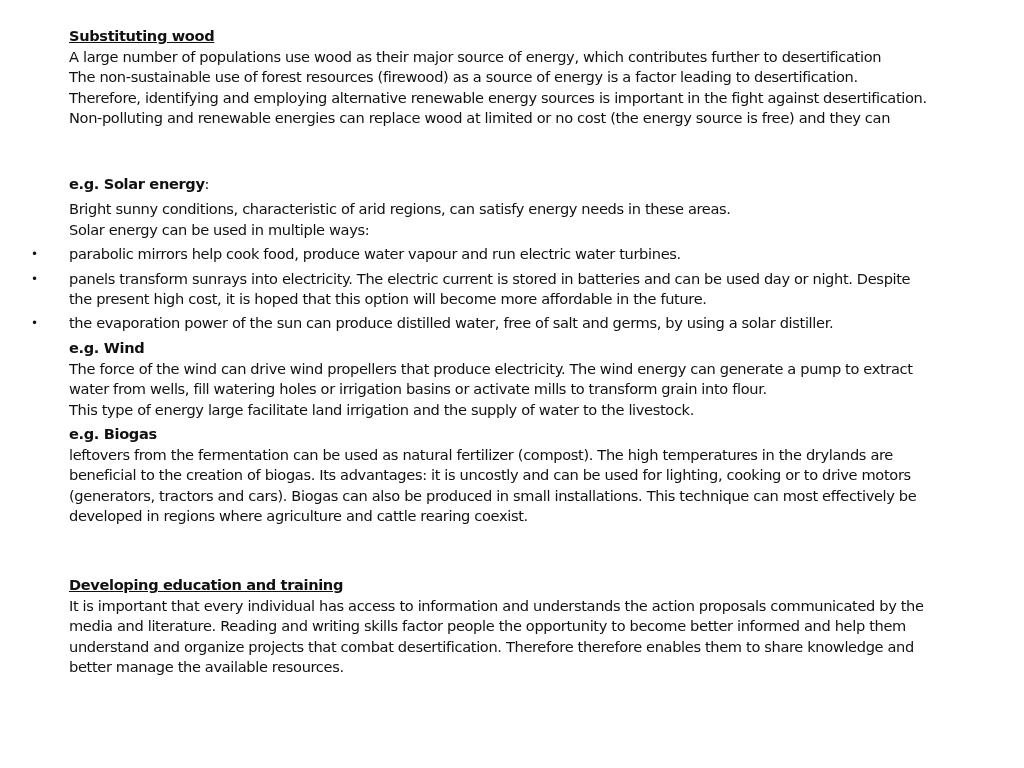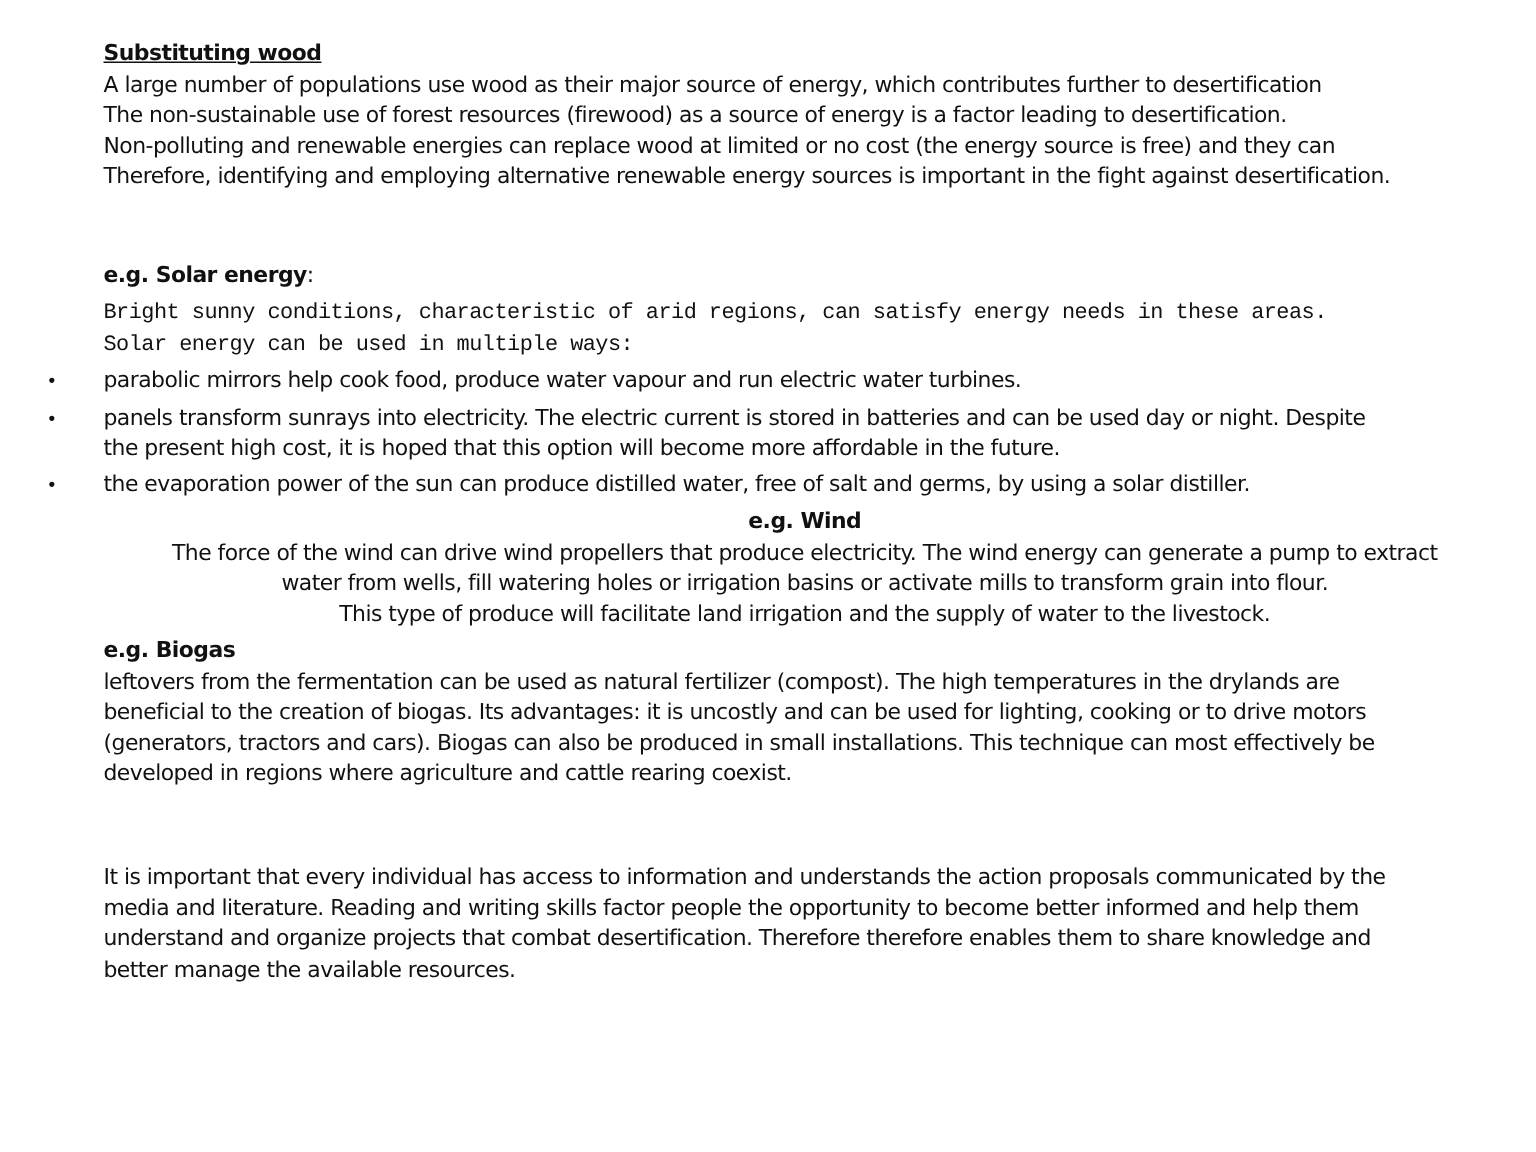--- a/index.html
+++ b/index.html
@@ -61,63 +61,64 @@
   </style>
 </head>
 <body>
 
 <div class="slide">
 
   <div class="block" style="top:26px;">
     <span class="line heading-u">Substituting wood</span>
     <span class="line">A large number of populations use wood as their major source of energy, which contributes further to desertification</span>
     <span class="line">The non-sustainable use of forest resources (firewood) as a source of energy is a factor leading to desertification.</span>
+    <span class="line">Therefore, identifying and employing alternative renewable energy sources is important in the fight against desertification.</span>
     <span class="line">Non-polluting and renewable energies can replace wood at limited or no cost (the energy source is free) and they can</span>
-    <span class="line">Therefore, identifying and employing alternative renewable energy sources is important in the fight against desertification.</span>
   </div>
 
   <div class="block" style="top:174px;">
     <span class="line"><span class="heading-b">e.g. Solar energy</span><span>:</span></span>
   </div>
-  <div class="block" style="top:199px;font-family:Liberation Mono, monospace;">
+  <div class="block" style="top:199px;">
     <span class="line">Bright sunny conditions, characteristic of arid regions, can satisfy energy needs in these areas.</span>
     <span class="line">Solar energy can be used in multiple ways:</span>
   </div>
 
   <div class="bullet-row" style="top:244px;">
     <span class="bullet-dot">•</span>
     <span class="bullet-text">parabolic mirrors help cook food, produce water vapour and run electric water turbines.</span>
   </div>
   <div class="bullet-row" style="top:269px;">
     <span class="bullet-dot">•</span>
     <span class="bullet-text">panels transform sunrays into electricity. The electric current is stored in batteries and can be used day or night. Despite</span>
   </div>
   <div class="bullet-row" style="top:289px;">
     <span class="bullet-text">the present high cost, it is hoped that this option will become more affordable in the future.</span>
   </div>
   <div class="bullet-row" style="top:313px;">
     <span class="bullet-dot">•</span>
     <span class="bullet-text">the evaporation power of the sun can produce distilled water, free of salt and germs, by using a solar distiller.</span>
   </div>
 
-  <div class="block" style="top:338px;text-align:center;">
+  <div class="block" style="top:338px;">
     <span class="line heading-b">e.g. Wind</span>
     <span class="line">The force of the wind can drive wind propellers that produce electricity. The wind energy can generate a pump to extract</span>
     <span class="line">water from wells, fill watering holes or irrigation basins or activate mills to transform grain into flour.</span>
-    <span class="line">This type of produce will facilitate land irrigation and the supply of water to the livestock.</span>
+    <span class="line">This type of energy large facilitate land irrigation and the supply of water to the livestock.</span>
   </div>
 
   <div class="block" style="top:424px;">
     <span class="line heading-b">e.g. Biogas</span>
     <span class="line">leftovers from the fermentation can be used as natural fertilizer (compost). The high temperatures in the drylands are</span>
     <span class="line">beneficial to the creation of biogas. Its advantages: it is uncostly and can be used for lighting, cooking or to drive motors</span>
     <span class="line">(generators, tractors and cars). Biogas can also be produced in small installations. This technique can most effectively be</span>
     <span class="line">developed in regions where agriculture and cattle rearing coexist.</span>
   </div>
 
   <div class="block" style="top:575px;">
+    <span class="line heading-u">Developing education and training</span>
     <span class="line">It is important that every individual has access to information and understands the action proposals communicated by the</span>
     <span class="line">media and literature. Reading and writing skills factor people the opportunity to become better informed and help them</span>
     <span class="line">understand and organize projects that combat desertification. Therefore therefore enables them to share knowledge and</span>
     <span class="line">better manage the available resources.</span>
   </div>
 
 </div>
 
 </body></html>

